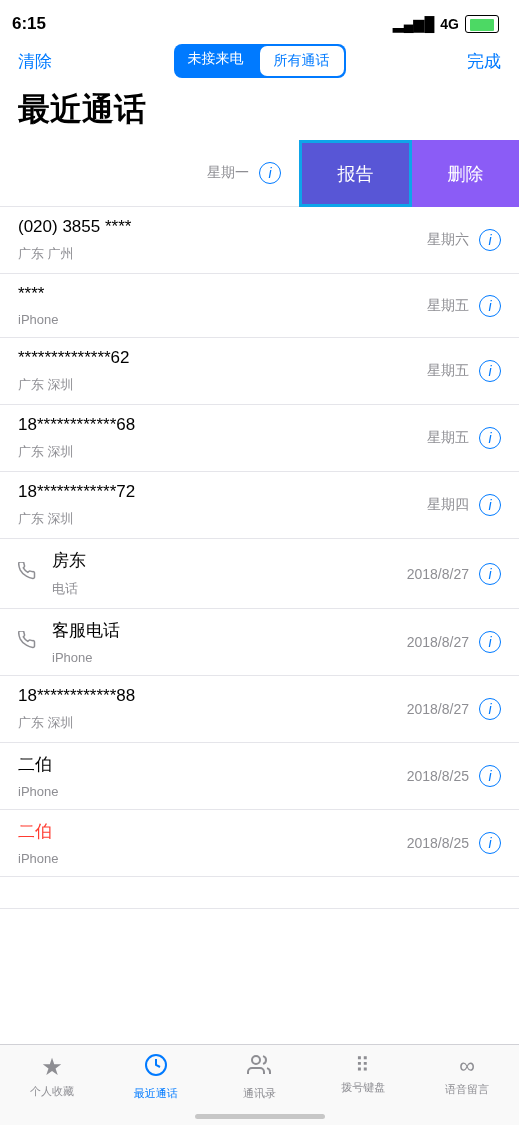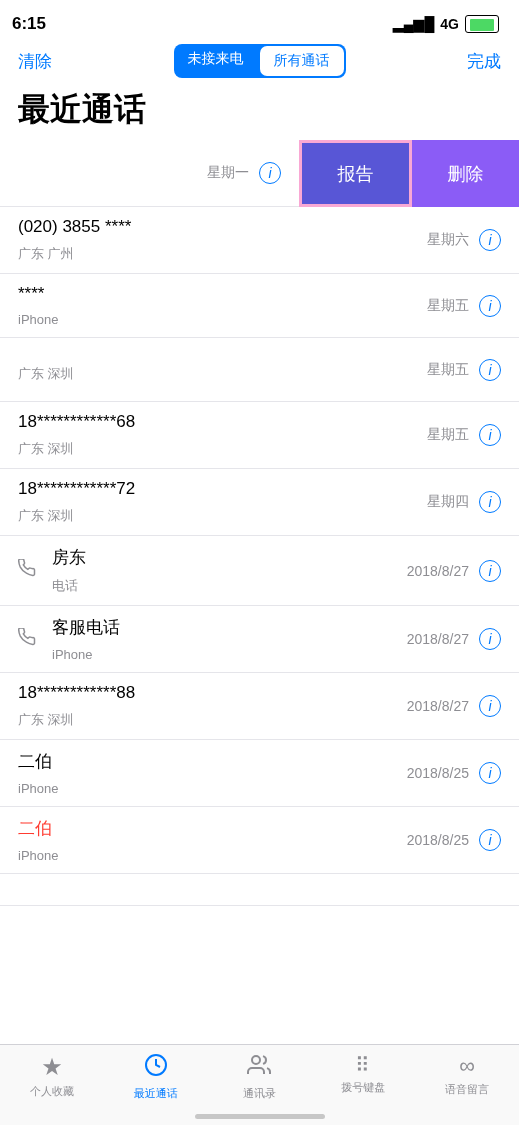--- a/index.html
+++ b/index.html
@@ -91,21 +91,21 @@
       display: flex;
       align-items: center;
       justify-content: center;
       font-size: 18px;
       font-weight: 500;
       color: #fff;
       flex: 1;
     }
     .swipe-btn.report {
       background: #5856d6;
-      border: 3px solid #f9a8d4;
+      border: 3px solid #0ea5e9;
     }
     .swipe-btn.delete {
       background: #8b5cf6;
     }
 
     .call-icon {
       width: 24px;
       margin-right: 10px;
       color: #8e8e93;
       font-size: 18px;
@@ -250,20 +250,21 @@
       <div class="call-right">
         <span class="call-date">星期五</span>
         <div class="info-icon">i</div>
       </div>
     </div>
   </div>
 
   <div class="call-row-wrapper">
     <div class="call-row">
       <div class="call-info">
+        <div class="call-name">**************62</div>
         <div class="call-sub">广东 深圳</div>
       </div>
       <div class="call-right">
         <span class="call-date">星期五</span>
         <div class="info-icon">i</div>
       </div>
     </div>
   </div>
 
   <div class="call-row-wrapper">

